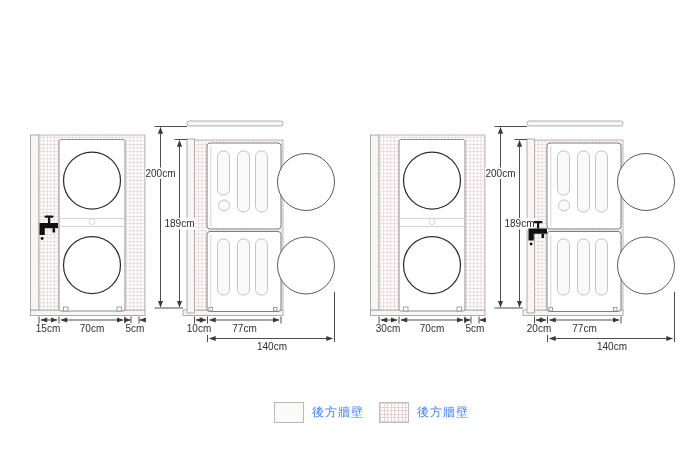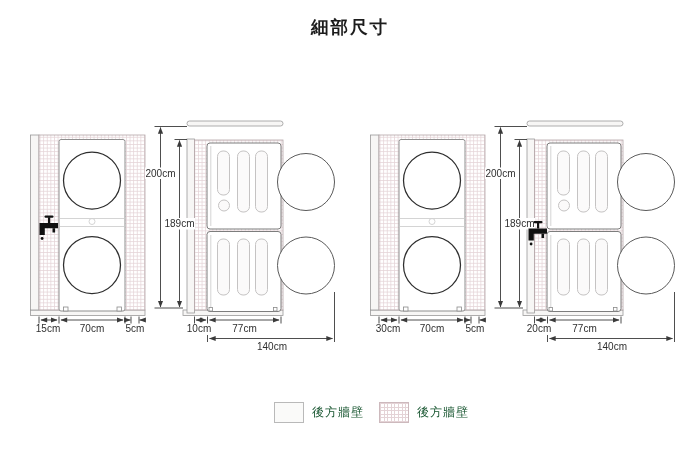--- a/index.html
+++ b/index.html
@@ -22,28 +22,27 @@
   .labelbg{fill:#ffffff;}
   .dim{font-family:"Liberation Sans",sans-serif;font-size:10px;fill:#2f2f2f;text-anchor:middle;}
   .faucet{fill:#111111;}
   .legend{position:absolute;left:274px;top:402px;display:flex;align-items:center;}
   .swatch{width:28px;height:19px;display:inline-block;}
   .swatch.plain{background:#fafaf9;border:1px solid #b9b9b9;}
   .swatch.hatchbox{border:1px solid #cdb9bd;
     background-image:
       repeating-linear-gradient(to bottom,#e4d3d6 0,#e4d3d6 1px,transparent 1px,transparent 3.6px),
       repeating-linear-gradient(to right,#e4d3d6 0,#e4d3d6 1px,transparent 1px,transparent 3.6px);}
-  .legend-label{font-size:12px;color:#14532d;margin-left:8px;margin-right:15px;letter-spacing:1px;}
+  .legend-label{font-size:12px;color:#3b82f6;margin-left:8px;margin-right:15px;letter-spacing:1px;}
 </style>
 </head>
 <body>
 
 <div class="screen">
 
-  <div class="title">細部尺寸</div>
 
   <svg width="700" height="465" viewBox="0 0 700 465">
     <defs>
       <pattern id="hatch" width="3.6" height="3.6" patternUnits="userSpaceOnUse">
         <rect width="3.6" height="3.6" fill="#ffffff"></rect>
         <path d="M0,0.4 H3.6 M0.4,0 V3.6" stroke="#e4d3d6" stroke-width="0.8"></path>
       </pattern>
       <marker id="aS" markerWidth="7.2" markerHeight="7" refX="0.6" refY="3.5" orient="auto" markerUnits="userSpaceOnUse">
         <path d="M6.8,0.9 L0,3.5 L6.8,6.1 Z" fill="#3a3a3a"></path>
       </marker>

